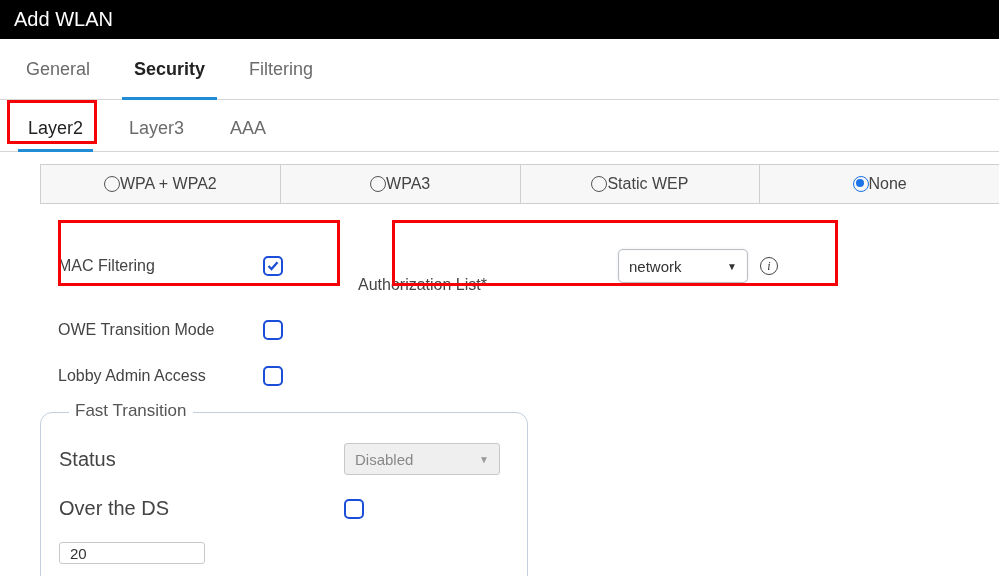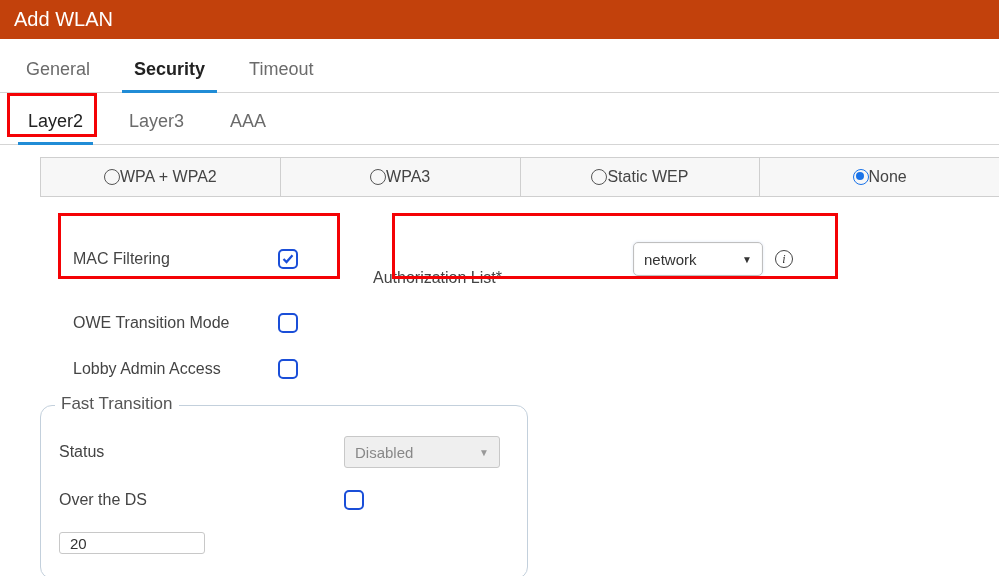--- a/index.html
+++ b/index.html
@@ -4,37 +4,37 @@
   <style>
     * { box-sizing: border-box; margin: 0; padding: 0; }
     body {
       font-family: -apple-system, "Helvetica Neue", Arial, sans-serif;
       background: #ffffff;
       font-size: 16px;
       color: #333;
     }
 
     .header-bar {
-      background: #c2410c;
+      background: #000000;
       color: #ffffff;
       padding: 8px 14px;
       font-size: 20px;
       font-weight: 400;
     }
 
     .tabs-row {
       display: flex;
       padding: 12px 14px 0 14px;
       gap: 20px;
       border-bottom: 1px solid #d5d5d5;
       color: #6b6b6b;
     }
 
     .tab {
-      padding: 8px 12px 12px 12px;
+      padding: 8px 12px 19px 12px;
       cursor: pointer;
       font-size: 18px;
       position: relative;
       color: #6b6b6b;
     }
 
     .tab.active {
       color: #222;
       font-weight: 600;
     }
@@ -155,21 +155,20 @@
       display: flex;
       align-items: center;
       margin: 6px 0 26px 18px;
       gap: 10px;
     }
 
     .form-row .lbl {
       width: 195px;
       font-size: 16px;
       color: #444;
-      margin-left: 15px;
     }
 
     .cb {
       width: 20px;
       height: 20px;
       border-radius: 5px;
       border: 2px solid #1a4ed8;
       display: inline-flex;
       align-items: center;
       justify-content: center;
@@ -267,40 +266,40 @@
       border-radius: 12px;
       padding: 20px 18px 22px 18px;
       width: 488px;
       margin-left: 0;
       margin-top: 12px;
     }
 
     .fieldset .legend {
       position: absolute;
       top: -12px;
-      left: 14px;
+      left: 28px;
       background: #fff;
       padding: 0 6px;
       font-size: 17px;
       color: #555;
     }
 
     .fs-row {
       display: flex;
       align-items: center;
       margin: 10px 0 22px 0;
     }
 
     .fs-row:last-child {
       margin-bottom: 2px;
     }
 
     .fs-row .flbl {
       width: 285px;
-      font-size: 16px;
+      font-size: 20px;
       color: #444;
     }
 
     .sel-disabled {
       width: 156px;
       height: 32px;
       border: 1px solid #c8c8c8;
       border-radius: 3px;
       background: #efefef;
       color: #888;
@@ -330,21 +329,21 @@
 </head>
 <body>
 
 <div class="header-bar">
   <span>Add WLAN</span>
 </div>
 
 <div class="tabs-row">
   <div class="tab"><span>General</span></div>
   <div class="tab active"><span>Security</span></div>
-  <div class="tab"><span>Timeout</span></div>
+  <div class="tab"><span>Filtering</span></div>
 </div>
 
 <div class="subtabs-row">
   <div class="highlight-box layer2-hl"></div>
   <div class="subtab active"><span>Layer2</span></div>
   <div class="subtab"><span>Layer3</span></div>
   <div class="subtab"><span>AAA</span></div>
 </div>
 
 <div class="content">

